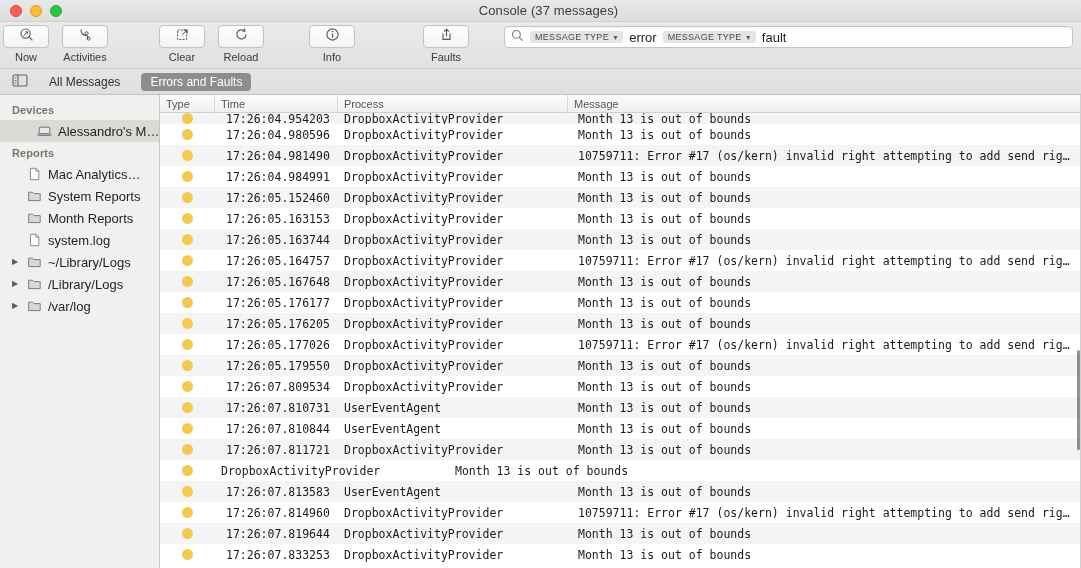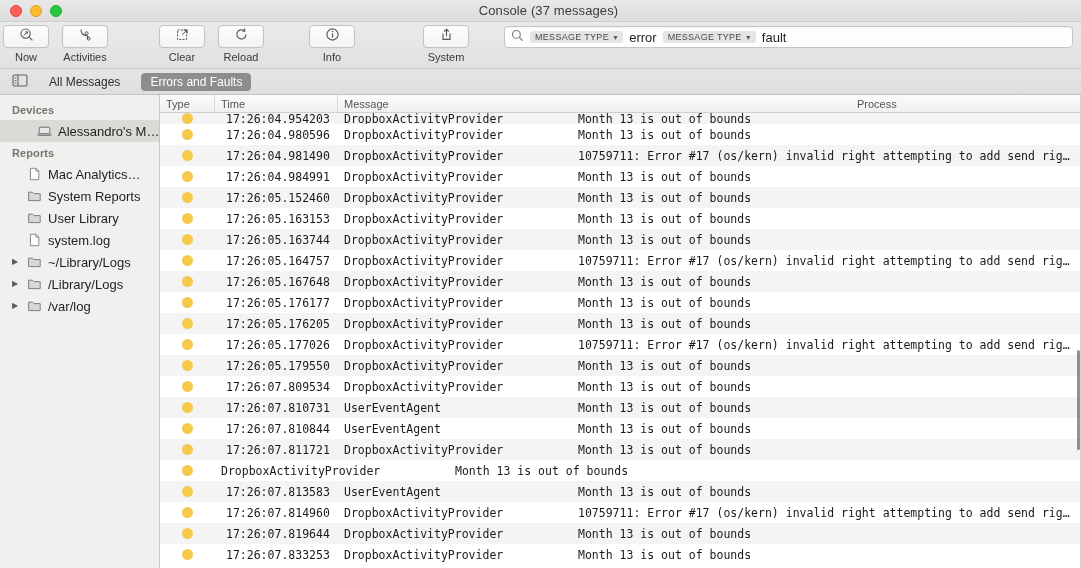--- a/index.html
+++ b/index.html
@@ -232,21 +232,21 @@
     <div class="tb-item">
       <div class="tb-btn">
         <span>
           <svg width="15" height="15" viewBox="0 0 15 15">
             <path d="M4 6.4 L4 12.4 L11 12.4 L11 6.4" fill="none" stroke="#555" stroke-width="1.1"></path>
             <line x1="7.5" y1="2.2" x2="7.5" y2="9.2" stroke="#555" stroke-width="1.1"></line>
             <path d="M5.3 4.5 L7.5 2.2 L9.7 4.5" fill="none" stroke="#555" stroke-width="1.1"></path>
           </svg>
         </span>
       </div>
-      <div class="tb-label">System</div>
+      <div class="tb-label">Faults</div>
     </div>
 
     <div class="tb-spacer-b"></div>
 
     <div class="search-wrap">
       <div class="search-field">
         <span>
           <svg width="13" height="13" viewBox="0 0 13 13">
             <circle cx="5.4" cy="5.4" r="3.9" fill="none" stroke="#777" stroke-width="1.1"></circle>
             <line x1="8.3" y1="8.3" x2="11.6" y2="11.6" stroke="#777" stroke-width="1.2"></line>
@@ -318,21 +318,21 @@
         <span class="sb-label">System Reports</span>
       </div>
 
       <div class="sb-row indent">
         <span class="disc empty">▶</span>
         <span class="sb-ico">
           <svg width="15" height="14" viewBox="0 0 15 14">
             <path d="M1.6 3.2 L5.6 3.2 L6.9 4.6 L13.2 4.6 L13.2 11.6 L1.6 11.6 Z" fill="#d8d8d8" stroke="#7e7e7e" stroke-width="1"></path>
           </svg>
         </span>
-        <span class="sb-label">User Library</span>
+        <span class="sb-label">Month Reports</span>
       </div>
 
       <div class="sb-row indent">
         <span class="disc empty">▶</span>
         <span class="sb-ico">
           <svg width="15" height="14" viewBox="0 0 15 14">
             <path d="M3.4 1.3 L9 1.3 L11.8 4.1 L11.8 12.7 L3.4 12.7 Z" fill="#fdfdfd" stroke="#8a8a8a" stroke-width="1"></path>
             <path d="M9 1.3 L9 4.1 L11.8 4.1" fill="none" stroke="#8a8a8a" stroke-width="1"></path>
           </svg>
         </span>
@@ -367,22 +367,22 @@
           </svg>
         </span>
         <span class="sb-label">/var/log</span>
       </div>
     </div>
 
     <div class="table-area">
       <div class="thead">
         <div class="th c-type">Type</div>
         <div class="th c-time">Time</div>
+        <div class="th c-proc">Process</div>
         <div class="th c-msg">Message</div>
-        <div class="th c-proc">Process</div>
       </div>
       <div class="rows" id="rows">
           <div class="row alt clip-top">
             <div class="cell c-type">
               <span class="dot" style="background: rgb(246, 201, 76);"></span>
             </div>
             <div class="cell c-time">17:26:04.954203</div>
             <div class="cell c-proc">DropboxActivityProvider</div>
             <div class="cell c-msg">Month 13 is out of bounds</div>
           </div>

